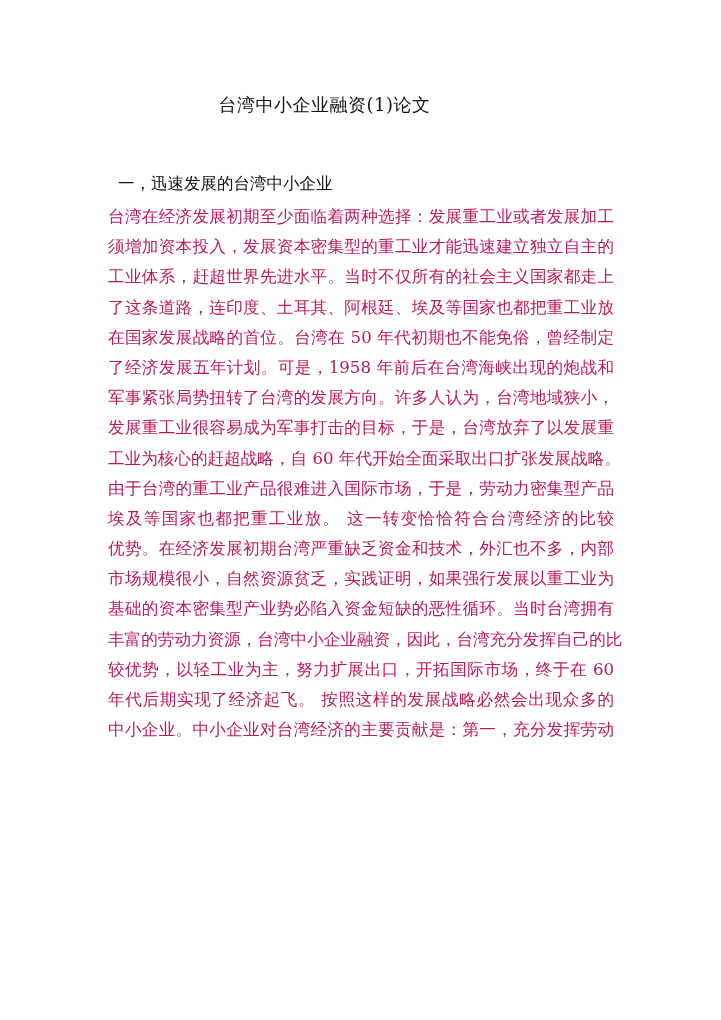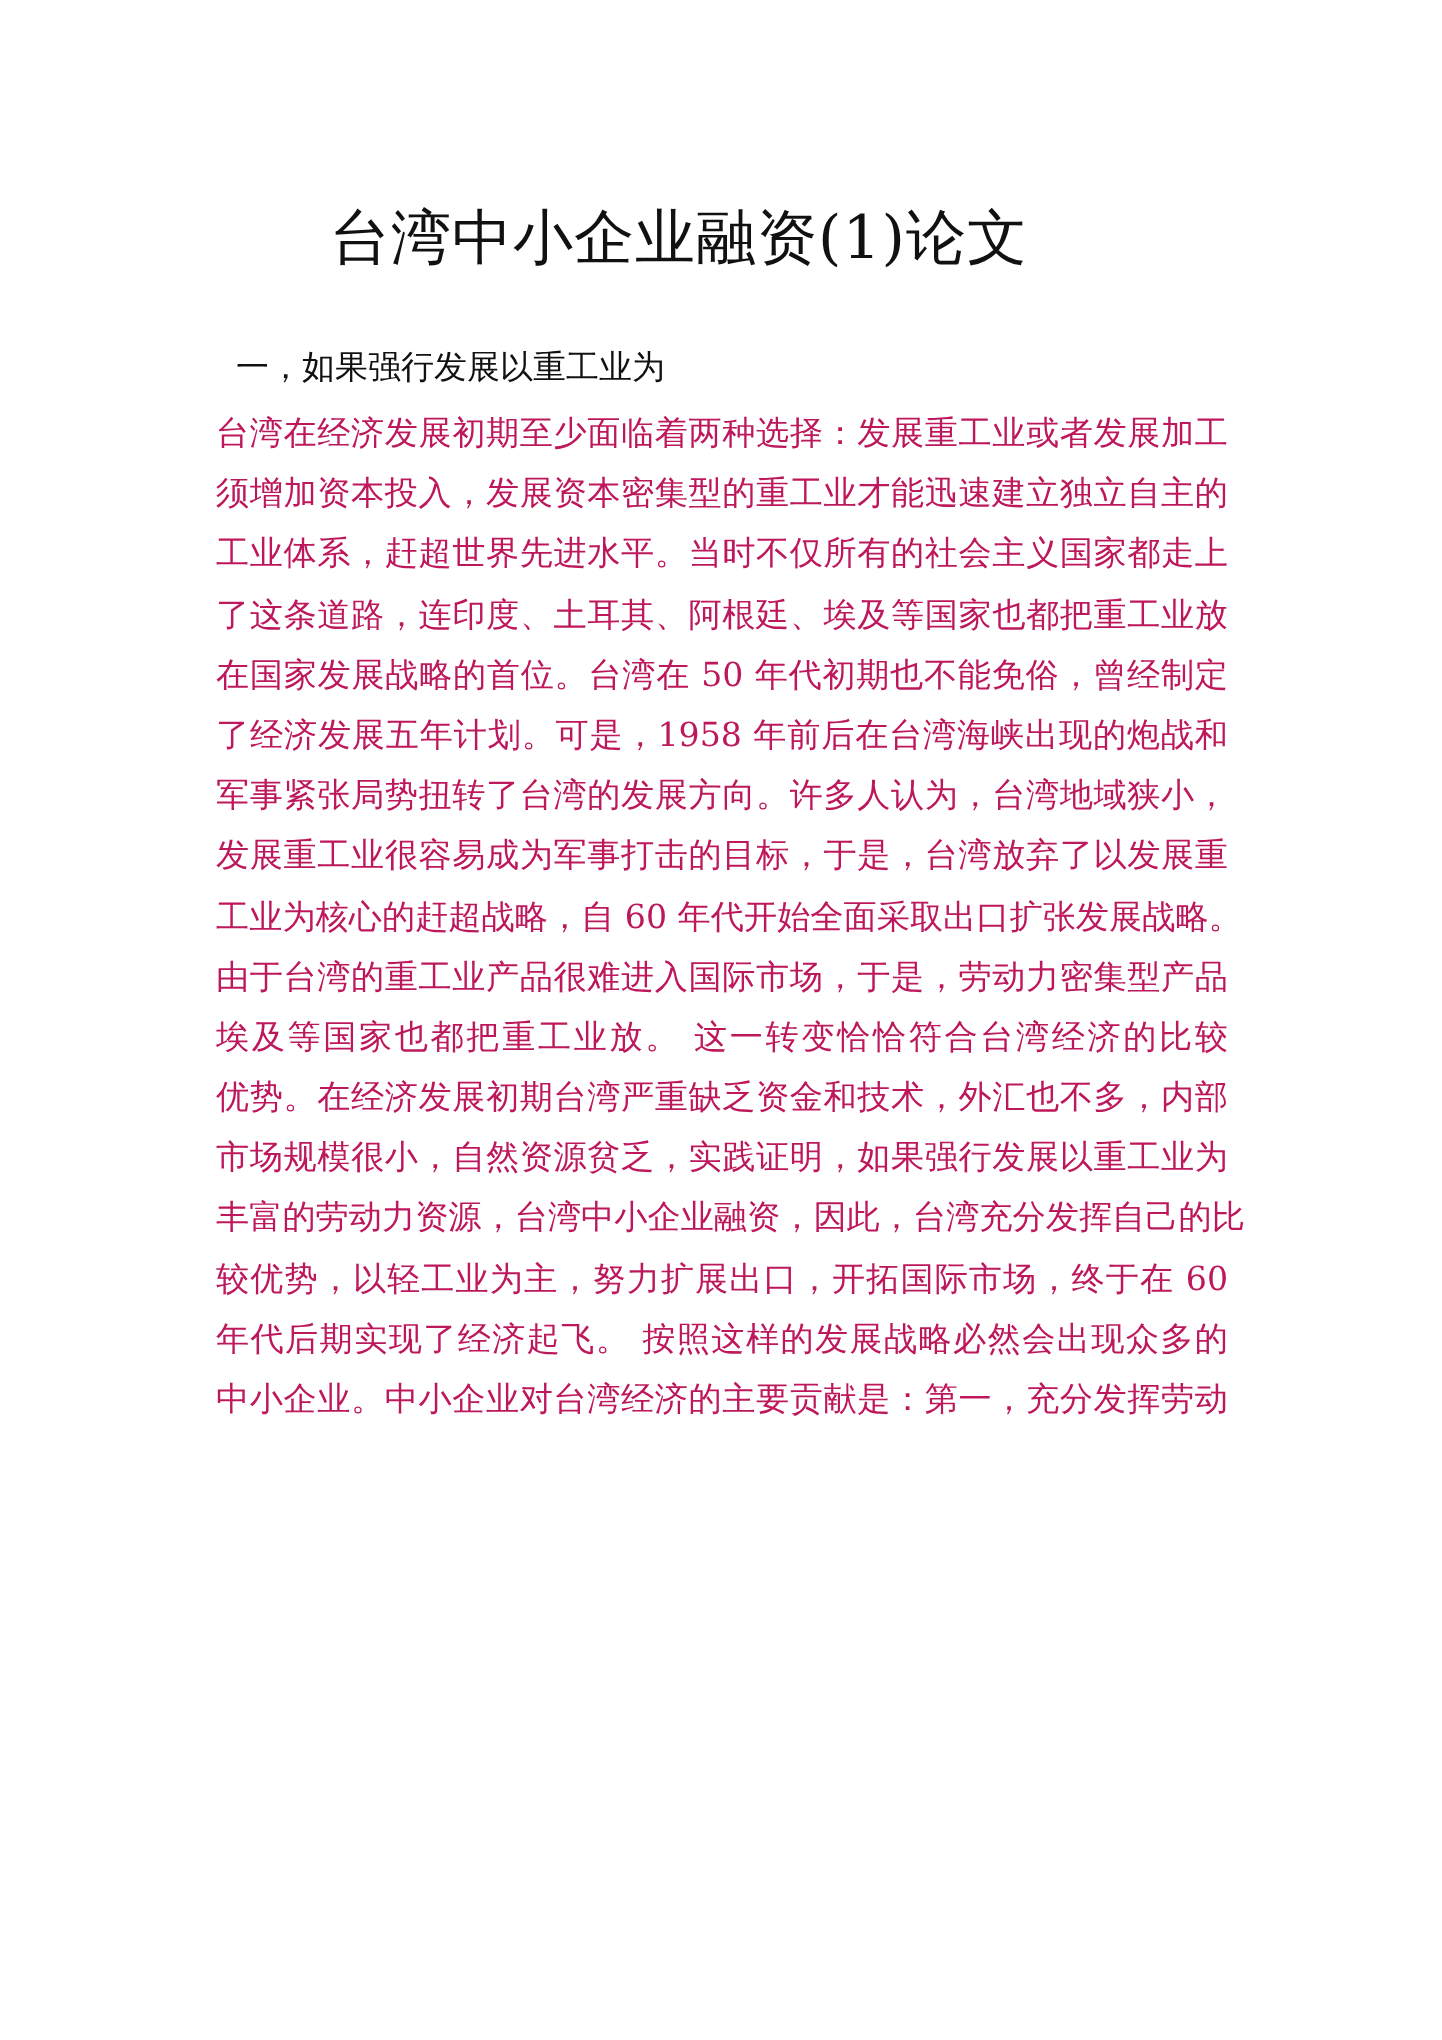--- a/index.html
+++ b/index.html
@@ -22,25 +22,25 @@
       width: 721px;
       height: 1020px;
       background: #ffffff;
     }
     .title {
       position: absolute;
       left: 0;
       top: 86px;
       width: 647px;
       text-align: center;
-      font-size: 30px;
+      font-size: 18px;
       line-height: 36px;
       letter-spacing: 0.5px;
       color: #111;
-      margin: 16px;
+      margin: 1px;
       font-weight: normal;
     }
     .heading {
       position: absolute;
       left: 118px;
       top: 172px;
       font-size: 16.5px;
       line-height: 24px;
       margin: 0;
       font-weight: normal;
@@ -66,34 +66,35 @@
     .line.last {
       text-align-last: justify;
     }
   </style>
 </head>
 <body>
 
 <div class="page">
   <h1 class="title">台湾中小企业融资(1)论文</h1>
 
-  <h2 class="heading">一，如果强行发展以重工业为</h2>
+  <h2 class="heading">一，迅速发展的台湾中小企业</h2>
 
   <div class="body-text">
     <span class="line">台湾在经济发展初期至少面临着两种选择：发展重工业或者发展加工</span>
     <span class="line">须增加资本投入，发展资本密集型的重工业才能迅速建立独立自主的</span>
     <span class="line">工业体系，赶超世界先进水平。当时不仅所有的社会主义国家都走上</span>
     <span class="line">了这条道路，连印度、土耳其、阿根廷、埃及等国家也都把重工业放</span>
     <span class="line">在国家发展战略的首位。台湾在 50 年代初期也不能免俗，曾经制定</span>
     <span class="line">了经济发展五年计划。可是，1958 年前后在台湾海峡出现的炮战和</span>
     <span class="line">军事紧张局势扭转了台湾的发展方向。许多人认为，台湾地域狭小，</span>
     <span class="line">发展重工业很容易成为军事打击的目标，于是，台湾放弃了以发展重</span>
     <span class="line">工业为核心的赶超战略，自 60 年代开始全面采取出口扩张发展战略。</span>
     <span class="line">由于台湾的重工业产品很难进入国际市场，于是，劳动力密集型产品</span>
     <span class="line">埃及等国家也都把重工业放。 这一转变恰恰符合台湾经济的比较</span>
     <span class="line">优势。在经济发展初期台湾严重缺乏资金和技术，外汇也不多，内部</span>
     <span class="line">市场规模很小，自然资源贫乏，实践证明，如果强行发展以重工业为</span>
+    <span class="line">基础的资本密集型产业势必陷入资金短缺的恶性循环。当时台湾拥有</span>
     <span class="line">丰富的劳动力资源，台湾中小企业融资，因此，台湾充分发挥自己的比</span>
     <span class="line">较优势，以轻工业为主，努力扩展出口，开拓国际市场，终于在 60</span>
     <span class="line">年代后期实现了经济起飞。 按照这样的发展战略必然会出现众多的</span>
     <span class="line last">中小企业。中小企业对台湾经济的主要贡献是：第一，充分发挥劳动</span>
   </div>
 </div>
 
 </body></html>

